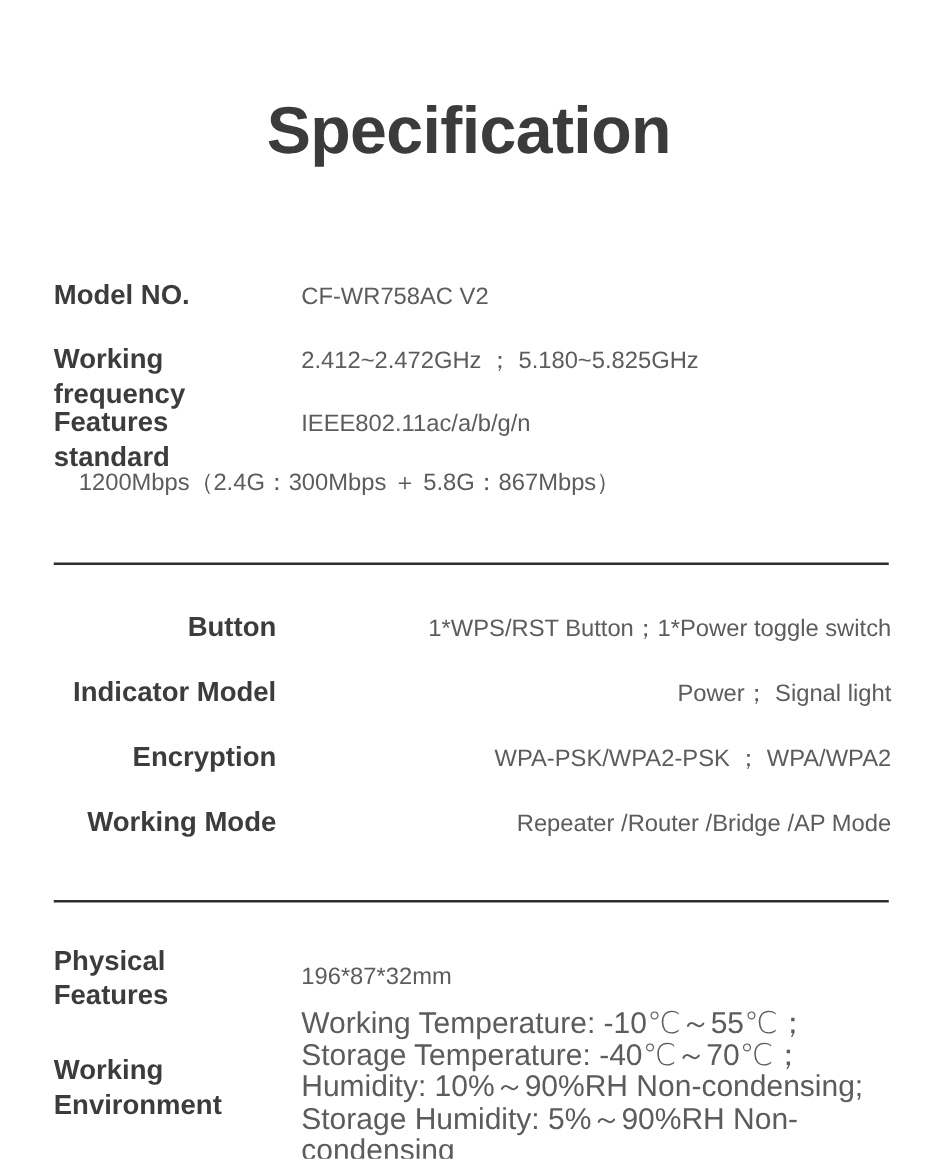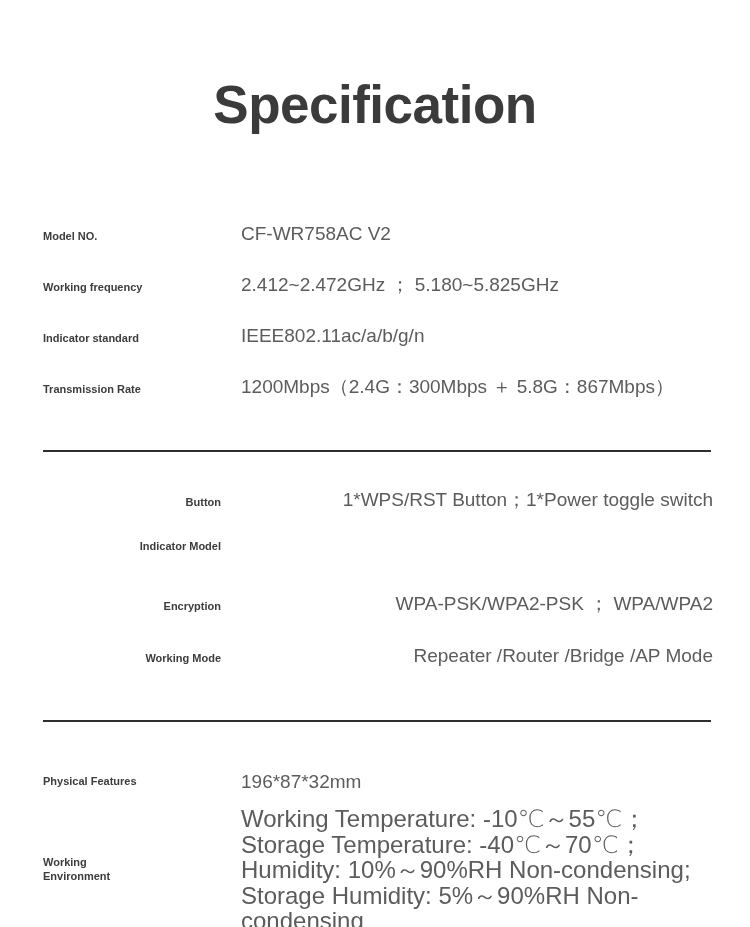--- a/index.html
+++ b/index.html
@@ -53,21 +53,21 @@
     align-items: baseline;
     width: 100%;
   }
   .row-g1 { height: 51px; }
   .row-g2 { height: 52px; text-align: right; }
   .row-g3 { height: 48px; align-items: center; }
 
   .label {
     flex: 0 0 178px;
     width: 178px;
-    font-size: 11px;
+    font-size: 22px;
     font-weight: 600;
     color: #3c3c3c;
     line-height: 1.25;
     white-space: pre-line;
   }
   .value {
     flex: 1 1 auto;
     font-size: 19px;
     font-weight: 300;
     color: #5c5c5c;
@@ -113,40 +113,40 @@
     <div class="group">
       <div class="row row-g1">
         <div class="label">Model NO.</div>
         <div class="value">CF-WR758AC V2</div>
       </div>
       <div class="row row-g1">
         <div class="label">Working frequency</div>
         <div class="value">2.412~2.472GHz ； 5.180~5.825GHz</div>
       </div>
       <div class="row row-g1">
-        <div class="label">Indicator standard</div>
+        <div class="label">Features standard</div>
         <div class="value">IEEE802.11ac/a/b/g/n</div>
       </div>
       <div class="row row-g1">
-        <div class="label">Transmission Rate</div>
         <div class="value">1200Mbps（2.4G：300Mbps ＋ 5.8G：867Mbps）</div>
       </div>
     </div>
 
     <div class="gap-before-divider"></div>
     <div class="divider"></div>
     <div class="gap-after-divider"></div>
 
     <div class="group">
       <div class="row row-g2">
         <div class="label">Button</div>
         <div class="value">1*WPS/RST Button；1*Power toggle switch</div>
       </div>
       <div class="row row-g2">
         <div class="label">Indicator Model</div>
+        <div class="value">Power； Signal light</div>
       </div>
       <div class="row row-g2">
         <div class="label">Encryption</div>
         <div class="value">WPA-PSK/WPA2-PSK  ；  WPA/WPA2</div>
       </div>
       <div class="row row-g2">
         <div class="label">Working Mode</div>
         <div class="value">Repeater /Router /Bridge /AP Mode</div>
       </div>
     </div>

